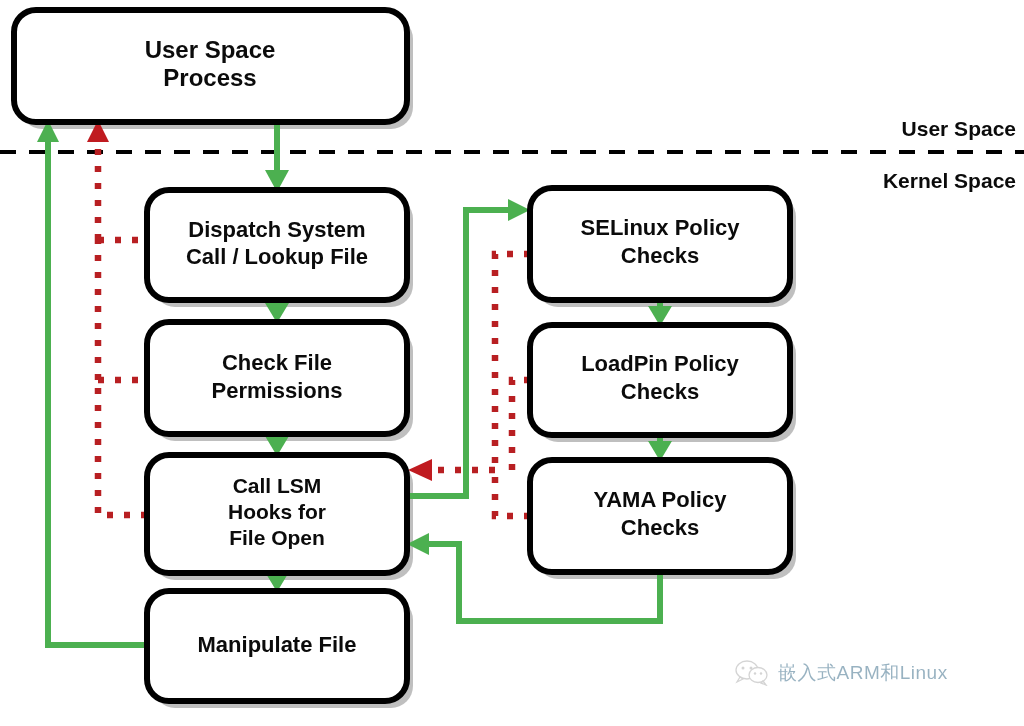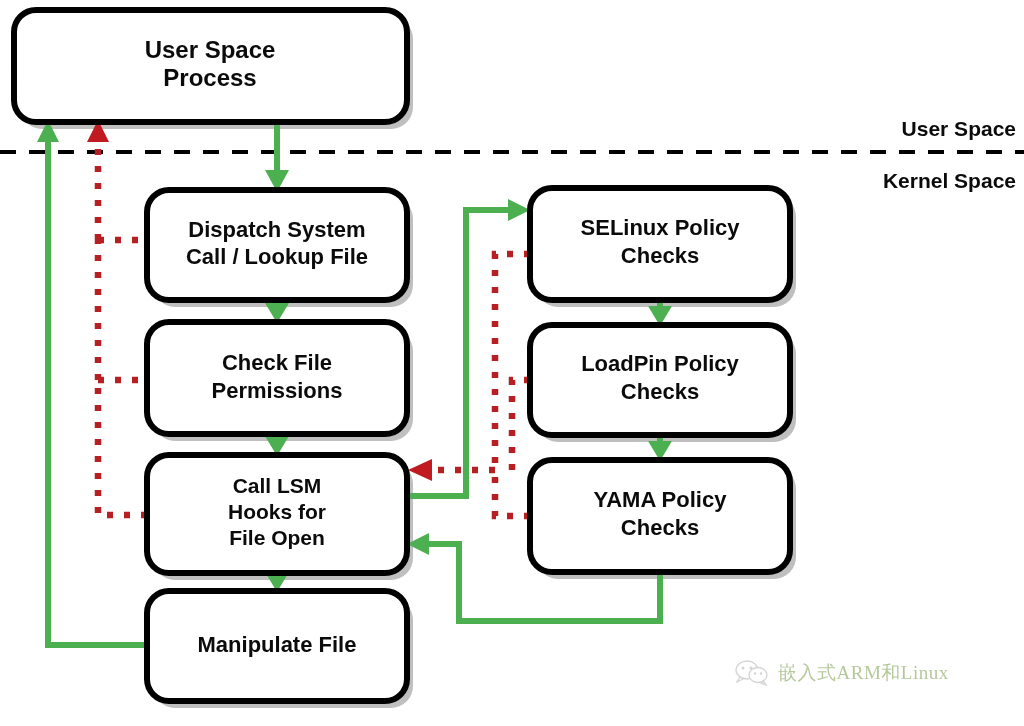--- a/index.html
+++ b/index.html
@@ -56,23 +56,23 @@
   .arrow-red{fill:#c01b20;stroke:none;}
   .watermark{
     position:absolute;
     left:735px;top:660px;
     display:flex;align-items:center;gap:9px;
     opacity:.42;
     pointer-events:none;
     user-select:none;
   }
   .watermark-text{
-    font-family:Liberation Serif, serif;
+    font-family:Liberation Sans, sans-serif;
     font-size:19px;
-    color:#4d7c0f;
+    color:#0c4a6e;
     letter-spacing:.5px;
     white-space:nowrap;
   }
   .wechat-mark{width:34px;height:26px;display:block;}
 </style>
 </head>
 <body>
 
 <div id="diagram-root">
 

